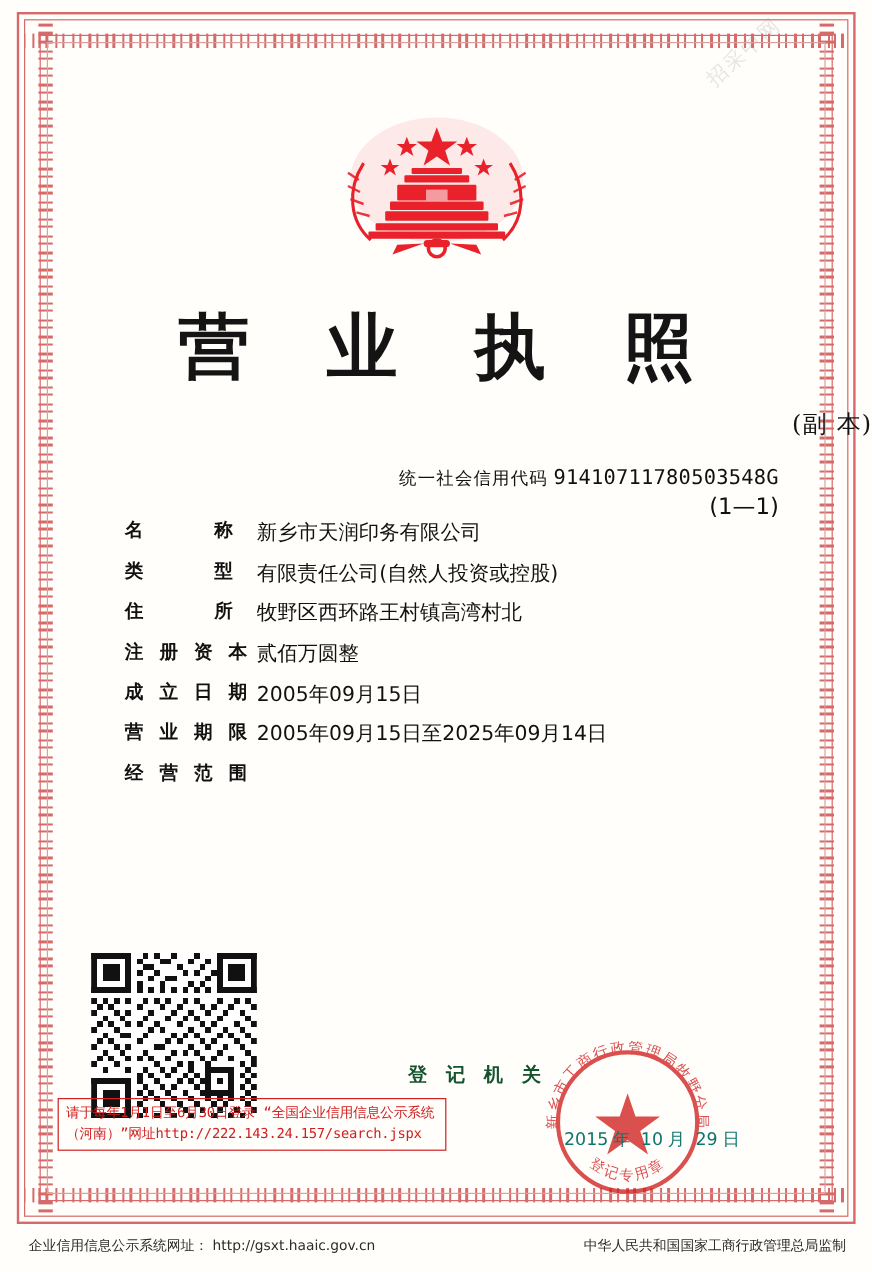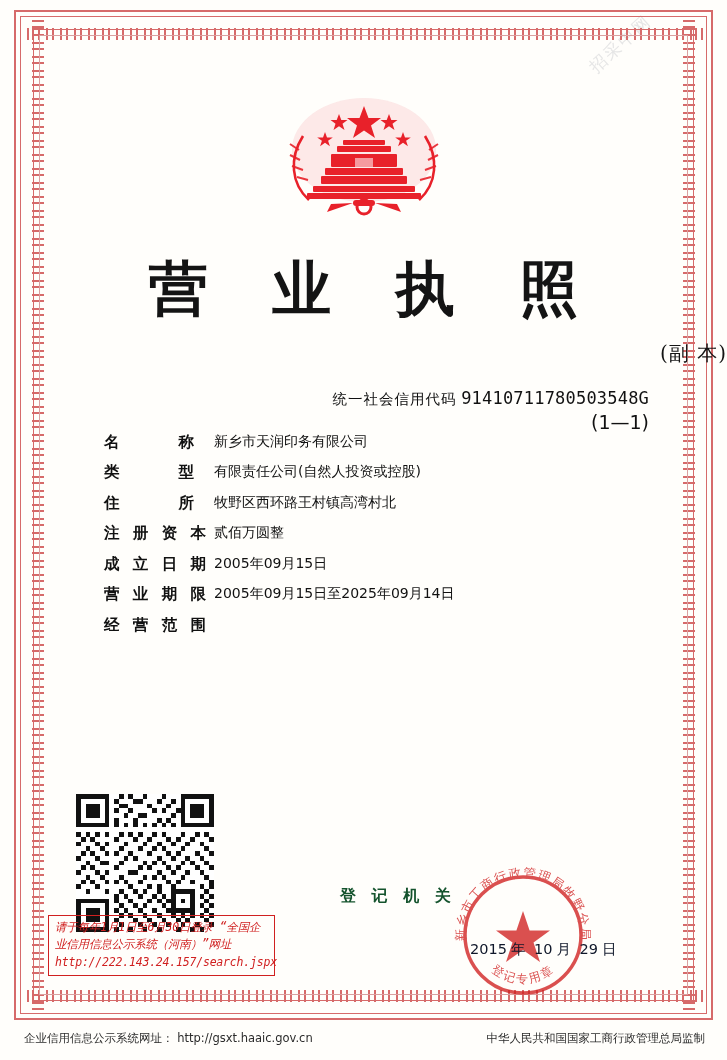--- a/index.html
+++ b/index.html
@@ -190,21 +190,21 @@
     box-sizing: border-box;
   }
   .row .k.spread2 {
     display: flex;
     justify-content: space-between;
     padding-right: 20px;
     box-sizing: border-box;
   }
   .row .v {
     flex: 1 1 auto;
-    font-size: 14px;
+    font-size: 17px;
     color: #111;
     line-height: 1.42;
     font-family: "DejaVu Sans", sans-serif;
   }
   .row.scope .v { max-width: 400px; }
 
   
   .qr {
     position: absolute;
     left: 76px;
@@ -212,49 +212,48 @@
     width: 138px;
     height: 138px;
   }
   .qr svg { display: block; }
 
   
   .qr-note {
     position: absolute;
     left: 48px;
     top: 915px;
-    width: 227px;
+    width: 324px;
     border: 1.5px solid #d02020;
     color: #d02020;
     font-size: 11.5px;
     line-height: 1.5;
     padding: 3px 4px 4px 6px;
     box-sizing: border-box;
     font-family: "DejaVu Sans Mono", monospace;
     letter-spacing: -0.2px;
     background: transparent;
-    font-style: italic;
   }
 
   
   .reg-authority {
     position: absolute;
     left: 340px;
     top: 886px;
     font-size: 16px;
     font-weight: bold;
     letter-spacing: 5px;
     color: #14532d;
   }
   .reg-date {
     position: absolute;
     left: 468px;
     top: 940px;
     font-size: 14.5px;
-    color: #0f172a;
+    color: #0f766e;
     white-space: nowrap;
   }
   .reg-date span { margin: 0 2px; }
 
   
   .seal {
     position: absolute;
     left: 443px;
     top: 855px;
     width: 160px;

